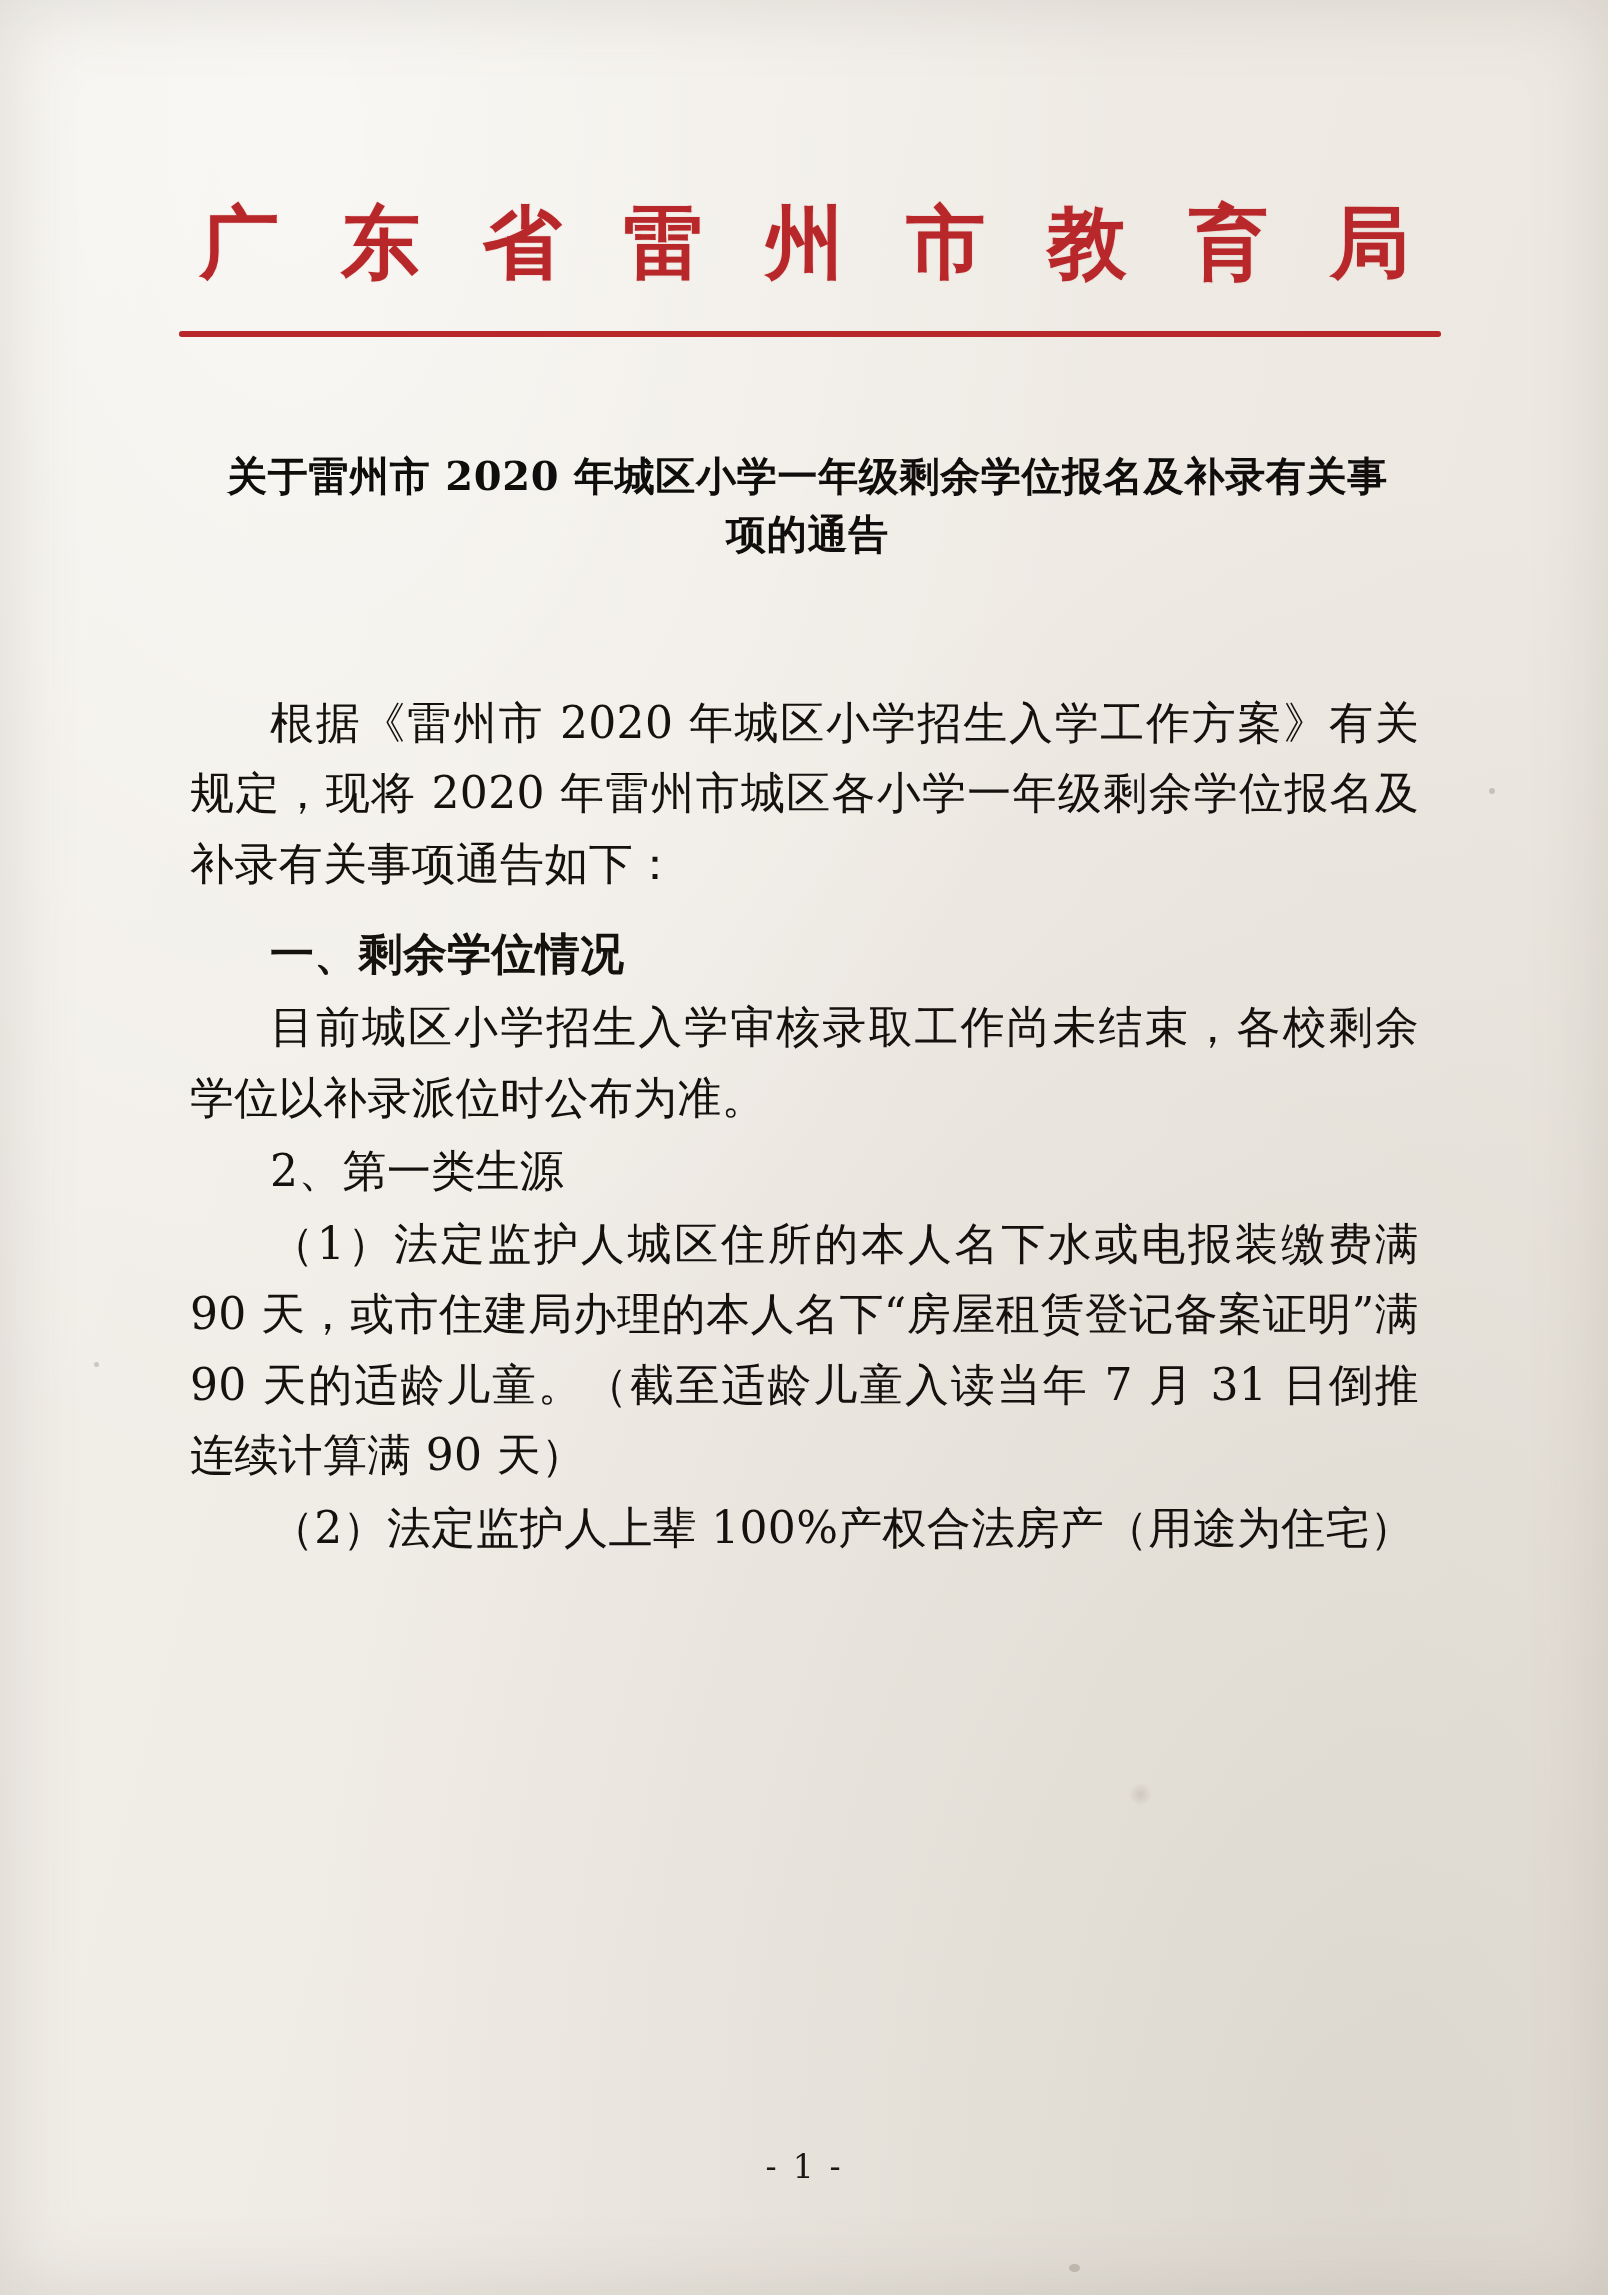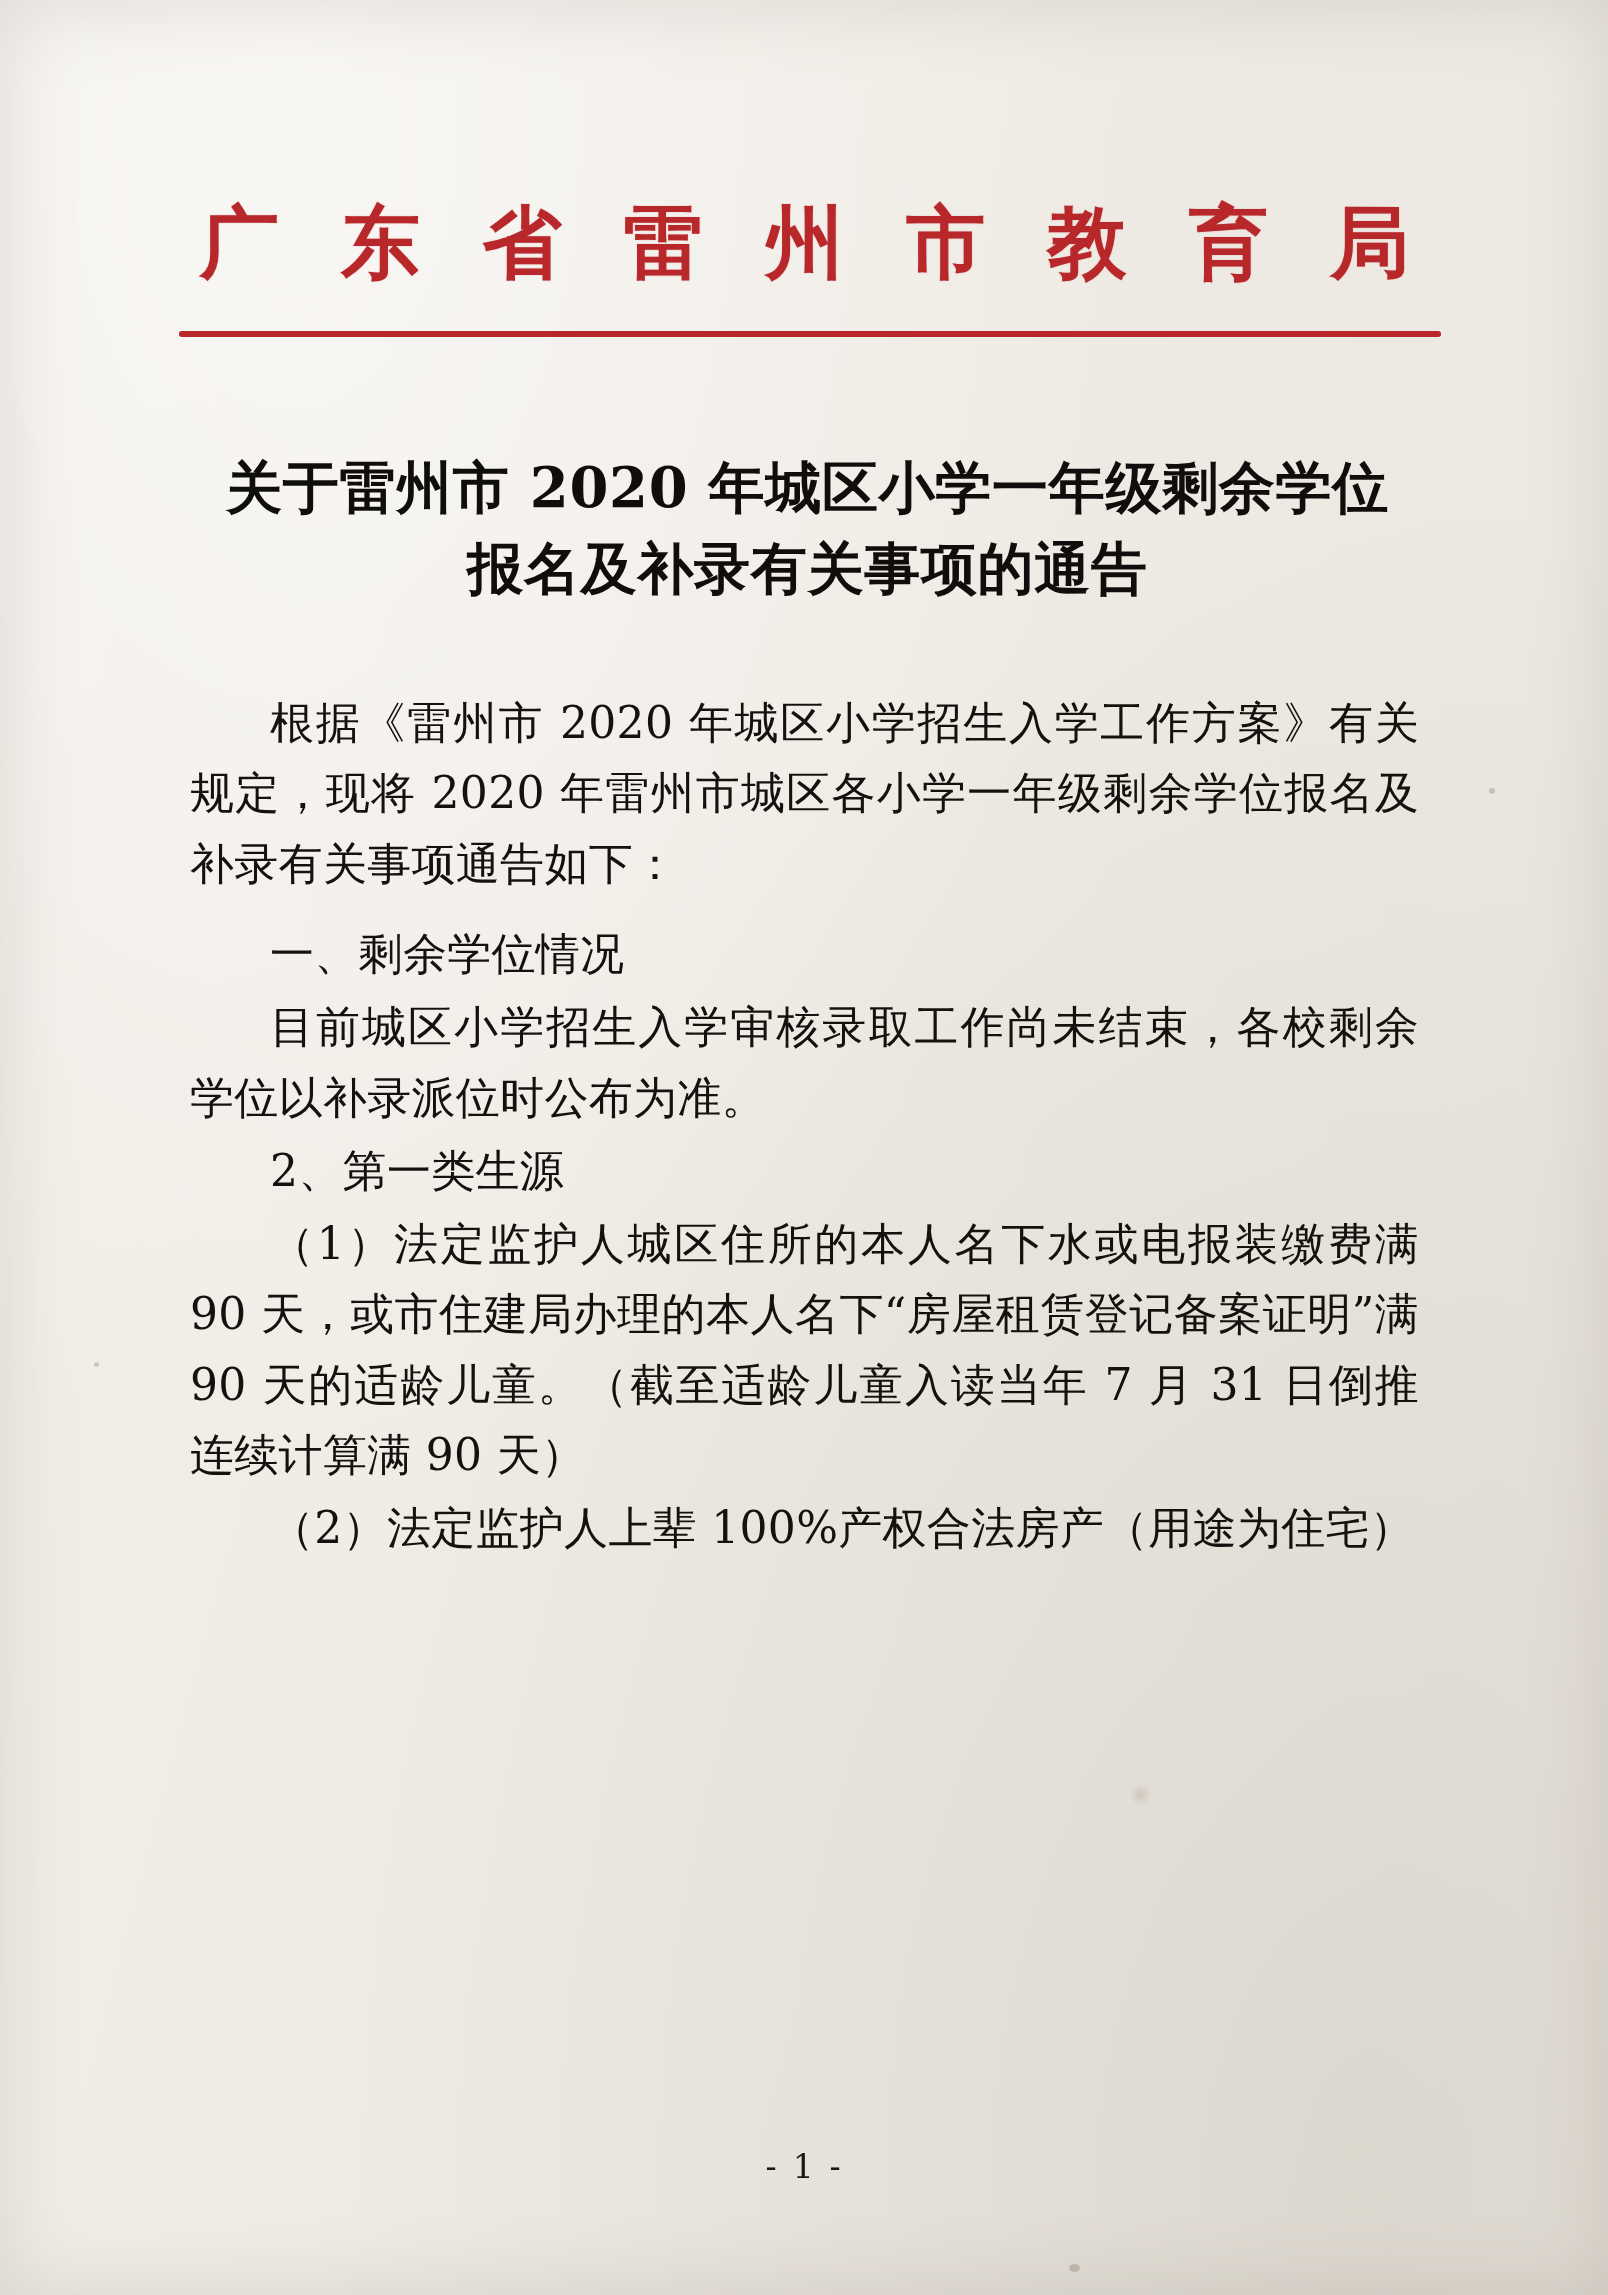--- a/index.html
+++ b/index.html
@@ -67,21 +67,21 @@
     border-radius: 2.7px;
   }
   
   .doc-title {
     position: absolute;
     left: 220px;
     top: 447px;
     width: 1175px;
     text-align: center;
     font-weight: 700;
-    font-size: 56px;
+    font-size: 40px;
     line-height: 1.45;
     letter-spacing: 0.7px;
     color: #100e0c;
   }
   
   .body-block {
     position: absolute;
     left: 190px;
     top: 688px;
     width: 1229px;
@@ -89,21 +89,21 @@
   p.para {
     margin: 0 0 2.7px 0;
     font-size: 44px;
     line-height: 1.60;
     letter-spacing: 0.3px;
     text-align: justify;
     text-justify: inter-ideograph;
   }
   p.indent { text-indent: 80px; }
   p.heading {
-    font-weight: 400;
+    font-weight: 700;
     text-indent: 80px;
     margin-top: 20px;
   }
   
   .page-number {
     position: absolute;
     left: 0;
     top: 2147px;
     width: 1609px;
     text-align: center;

